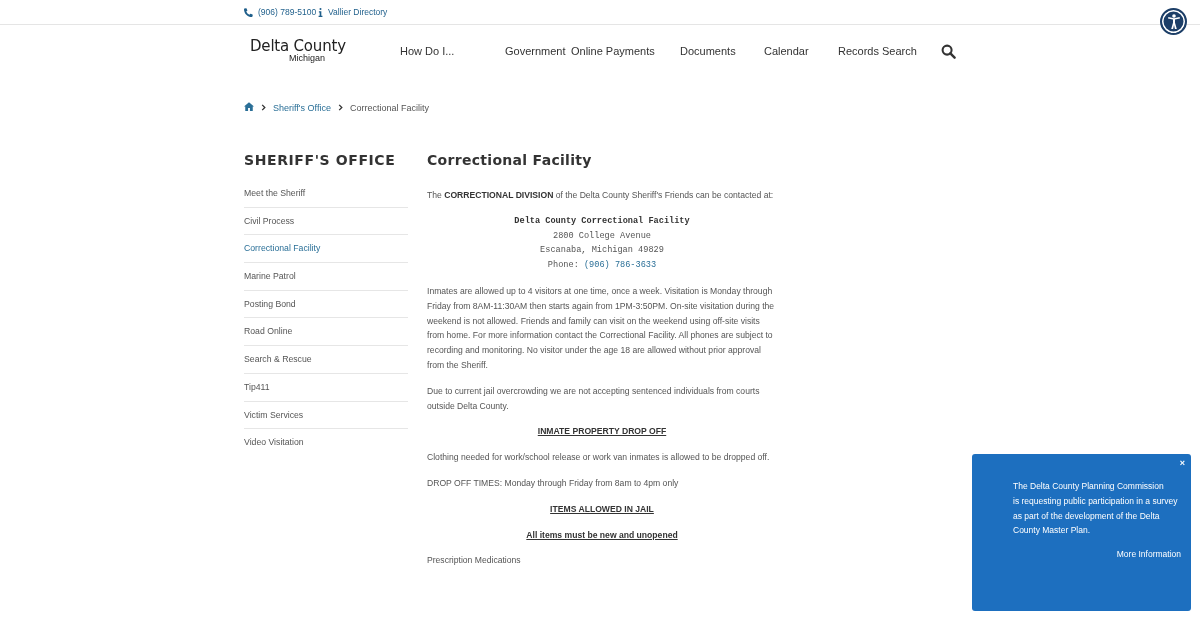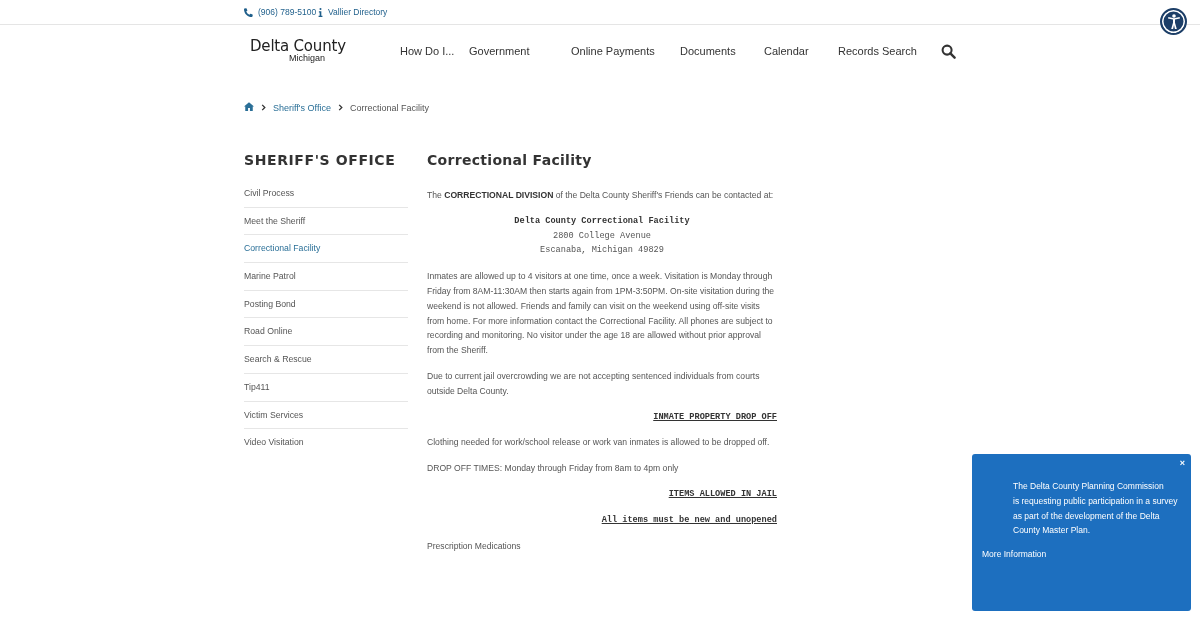--- a/index.html
+++ b/index.html
@@ -1,18 +1,18 @@
 <!DOCTYPE html>
 <html><head>
   <meta charset="utf-8">
   <style>
     * { box-sizing: border-box; margin: 0; padding: 0; }
     html, body { width: 1200px; height: 620px; overflow: hidden; background: #fff; }
     body { font-family: "Liberation Sans", sans-serif; color: #444; position: relative; }
-    a { text-decoration: none; }
+    a { text-decoration: none; text-align: right; }
 
     
     .topbar { position: absolute; left: 0; top: 0; width: 1200px; height: 25px; border-bottom: 1px solid #e5e5e5; }
     .topbar .item { position: absolute; top: 7px; font-size: 8.5px; color: #1f5f8b; display: flex; align-items: center; gap: 5px; }
     .topbar .phone { left: 244px; }
     .topbar .dir { left: 318px; }
     .topbar svg { display: block; }
 
     
     .a11y { position: absolute; left: 1160px; top: 8px; width: 27px; height: 27px; border-radius: 50%; background: #1c3e67; border: 2px solid #1c3e67; box-shadow: inset 0 0 0 1.5px #fff; display: flex; align-items: center; justify-content: center; cursor: pointer; }
@@ -37,21 +37,21 @@
     .side-list { position: absolute; left: 244px; top: 180px; width: 164px; list-style: none; }
     .side-list li { height: 27.7px; border-bottom: 1px solid #e6e6e6; font-size: 8.7px; color: #555; padding-top: 8px; cursor: pointer; }
     .side-list li:last-child { border-bottom: none; }
     .side-list li.active { color: #2a6f97; }
 
     
     .main { position: absolute; left: 427px; top: 152px; width: 350px; }
     .main h1 { font-family: "DejaVu Sans", sans-serif; font-weight: bold; font-size: 14px; color: #333; letter-spacing: 0.3px; margin-bottom: 20px; }
     .main p { font-size: 8.6px; line-height: 14.8px; color: #555; margin-bottom: 11px; }
     .main p b { color: #333; }
-    .center { text-align: right; font-family: Liberation Mono, monospace; }
+    .center { text-align: center; }
     .uline { text-decoration: underline; font-weight: bold; color: #333; }
     .main .addr { text-align: center; font-size: 8.6px; line-height: 14.8px; color: #555; margin-bottom: 11px; font-family: Liberation Mono, monospace; }
     .main .addr .phonelink { color: #2a6f97; }
 
     
     .notice { position: absolute; left: 972px; top: 454px; width: 219px; height: 157px; background: #1d6fbf; border-radius: 3px; color: #fff; padding: 25px 10px 10px 10px; }
     .notice .close { position: absolute; right: 6px; top: 4px; font-size: 9px; color: #fff; cursor: pointer; font-weight: bold; }
     .notice p { font-size: 8.5px; line-height: 14.8px; margin-left: 31px; }
     .notice .more { display: block; margin-top: 11px; font-size: 8.5px; color: #fff; cursor: pointer; }
   </style>
@@ -81,21 +81,21 @@
   </svg>
 </div>
 
 <a class="logo">
   <span class="l1">Delta County</span>
   <span class="l2">Michigan</span>
 </a>
 
 <nav class="nav">
   <a class="nav-item" style="left:400px">How Do I...</a>
-  <a class="nav-item" style="left:469px">Government</a>
+  <a class="nav-item" style="left:505px">Government</a>
   <a class="nav-item" style="left:571px">Online Payments</a>
   <a class="nav-item" style="left:680px">Documents</a>
   <a class="nav-item" style="left:764px">Calendar</a>
   <a class="nav-item" style="left:838px">Records Search</a>
 </nav>
 <div class="search-btn">
   <svg width="15" height="15" viewBox="0 0 16 16">
     <circle cx="6.5" cy="6.5" r="4.8" fill="none" stroke="#333" stroke-width="2.2"></circle>
     <path d="M10 10l4.5 4.5" stroke="#333" stroke-width="2.6" stroke-linecap="round"></path>
   </svg>
@@ -116,39 +116,40 @@
   <span class="sep">
     <svg width="5" height="7" viewBox="0 0 5 8">
         <path d="M1 1l3 3-3 3" stroke="#333" stroke-width="1.5" fill="none"></path>
       </svg>
   </span>
   <span class="current">Correctional Facility</span>
 </div>
 
 <h2 class="side-title">SHERIFF'S OFFICE</h2>
 <ul class="side-list">
+  <li>Meet the Sheriff</li>
   <li>Civil Process</li>
-  <li>Meet the Sheriff</li>
   <li class="active">Correctional Facility</li>
   <li>Marine Patrol</li>
   <li>Posting Bond</li>
   <li>Road Online</li>
   <li>Search &amp; Rescue</li>
   <li>Tip411</li>
   <li>Victim Services</li>
   <li>Video Visitation</li>
 </ul>
 
 <div class="main">
   <h1>Correctional Facility</h1>
   <p><span>The </span><b>CORRECTIONAL DIVISION</b><span> of the Delta County Sheriff's Friends can be contacted at:</span></p>
   <div class="addr">
     <div><b style="color:#333">Delta County Correctional Facility</b></div>
     <div>2800 College Avenue</div>
     <div>Escanaba, Michigan 49829</div>
+    <div><span>Phone: </span><a class="phonelink">(906) 786-3633</a></div>
   </div>
   <p>Inmates are allowed up to 4 visitors at one time, once a week. Visitation is Monday through Friday from 8AM-11:30AM then starts again from 1PM-3:50PM.  On-site visitation during the weekend is not allowed.  Friends and family can visit on the weekend using off-site visits from home.  For more information contact the Correctional Facility.  All phones are subject to recording and monitoring. No visitor under the age 18 are allowed without prior approval from the Sheriff.</p>
   <p>Due to current jail overcrowding we are not accepting sentenced individuals from courts outside Delta County.</p>
   <p class="center"><span class="uline">INMATE PROPERTY DROP OFF</span></p>
   <p>Clothing needed for work/school release or work van inmates is allowed to be dropped off.</p>
   <p>DROP OFF TIMES: Monday through Friday from 8am to 4pm only</p>
   <p class="center"><span class="uline">ITEMS ALLOWED IN JAIL</span></p>
   <p class="center"><span class="uline">All items must be new and unopened</span></p>
   <p>Prescription Medications</p>
 </div>

